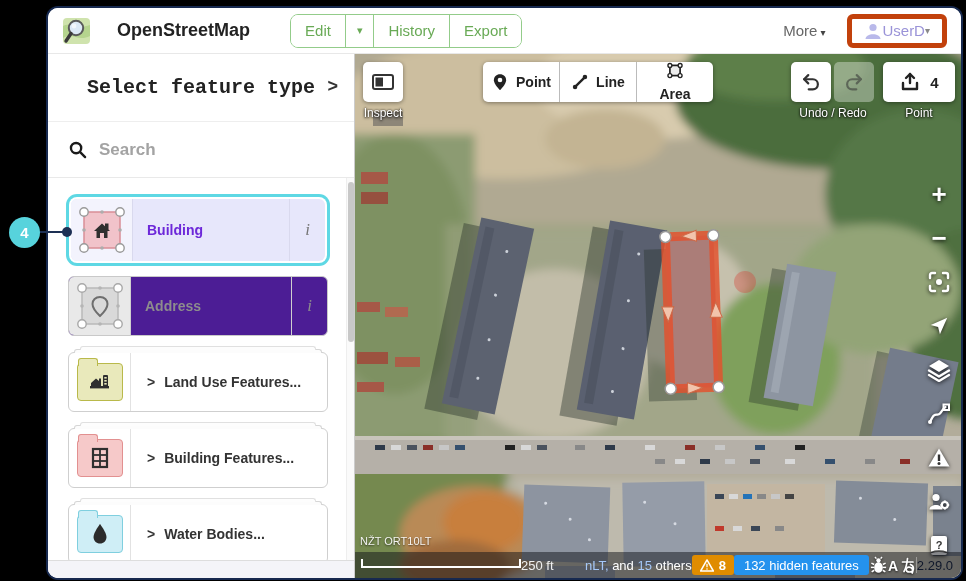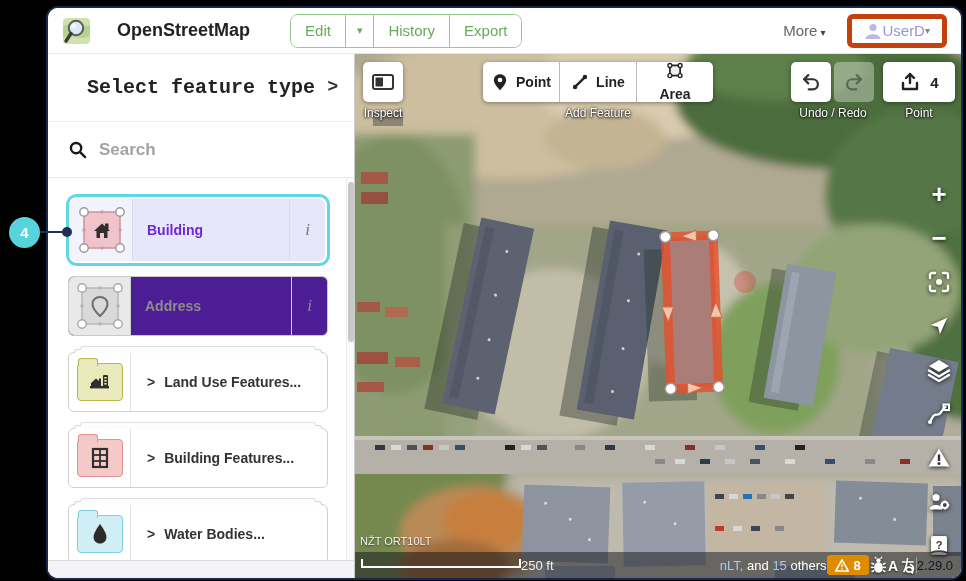--- a/index.html
+++ b/index.html
@@ -459,21 +459,20 @@
           <svg width="18" height="18" viewBox="0 0 20 20">
             <rect x="4" y="4" width="12" height="12" fill="rgba(0,0,0,0.07)" stroke="#222" stroke-width="2"></rect>
             <circle cx="4" cy="4" r="2.3" fill="#fff" stroke="#222" stroke-width="1.6"></circle>
             <circle cx="16" cy="4" r="2.3" fill="#fff" stroke="#222" stroke-width="1.6"></circle>
             <circle cx="4" cy="16" r="2.3" fill="#fff" stroke="#222" stroke-width="1.6"></circle>
             <circle cx="16" cy="16" r="2.3" fill="#fff" stroke="#222" stroke-width="1.6"></circle>
           </svg>
           <span>Area</span>
         </div>
       </div>
-      <div class="ovl-label" style="left:128px; top:52px; width:230px;">Add Feature</div>
 
       <div class="mbtn" style="left:436px; top:8px; width:40px; height:40px;">
         <svg width="22" height="22" viewBox="0 0 24 24">
           <path d="M9 4.5 L4.5 9 L9 13.5" fill="none" stroke="#333" stroke-width="2.4" stroke-linecap="round" stroke-linejoin="round"></path>
           <path d="M4.5 9 H14 A5.5 5.5 0 0 1 14 20 H9.5" fill="none" stroke="#333" stroke-width="2.4" stroke-linecap="round"></path>
         </svg>
       </div>
       <div class="mbtn redo" style="left:479px; top:8px; width:40px; height:40px;">
         <svg width="22" height="22" viewBox="0 0 24 24" style="opacity:.55">
           <path d="M15 4.5 L19.5 9 L15 13.5" fill="none" stroke="#333" stroke-width="2.4" stroke-linecap="round" stroke-linejoin="round"></path>
@@ -554,20 +553,21 @@
         <div class="scale-text">250 ft</div>
         <div class="attribution"><span class="lnk">nLT,</span><span> and </span><span class="lnk">15</span><span> others</span></div>
         <div class="badge-warn">
           <svg width="14" height="13" viewBox="0 0 24 22">
             <path d="M12 1.5 L23 20.5 H1 Z" fill="none" stroke="#fff" stroke-width="2.6" stroke-linejoin="round"></path>
             <rect x="10.9" y="8" width="2.2" height="6" fill="#fff"></rect>
             <circle cx="12" cy="17" r="1.4" fill="#fff"></circle>
           </svg>
           <span>8</span>
         </div>
+        <div class="badge-hidden">132 hidden features</div>
         <div class="bb-icon">
           <svg width="19" height="19" viewBox="0 0 20 20">
             <ellipse cx="10" cy="12" rx="4.6" ry="5.6" fill="#fff"></ellipse>
             <circle cx="10" cy="4.6" r="2.3" fill="#fff"></circle>
             <line x1="7.8" y1="2.8" x2="6.3" y2="1" stroke="#fff" stroke-width="1.5"></line>
             <line x1="12.2" y1="2.8" x2="13.7" y2="1" stroke="#fff" stroke-width="1.5"></line>
             <line x1="5.5" y1="9" x2="2.5" y2="7.5" stroke="#fff" stroke-width="1.6"></line>
             <line x1="5.3" y1="12" x2="2" y2="12" stroke="#fff" stroke-width="1.6"></line>
             <line x1="5.5" y1="15" x2="2.8" y2="16.8" stroke="#fff" stroke-width="1.6"></line>
             <line x1="14.5" y1="9" x2="17.5" y2="7.5" stroke="#fff" stroke-width="1.6"></line>

